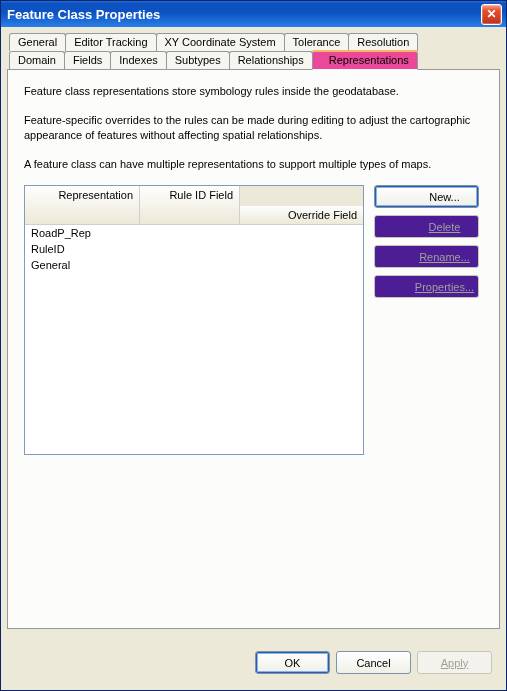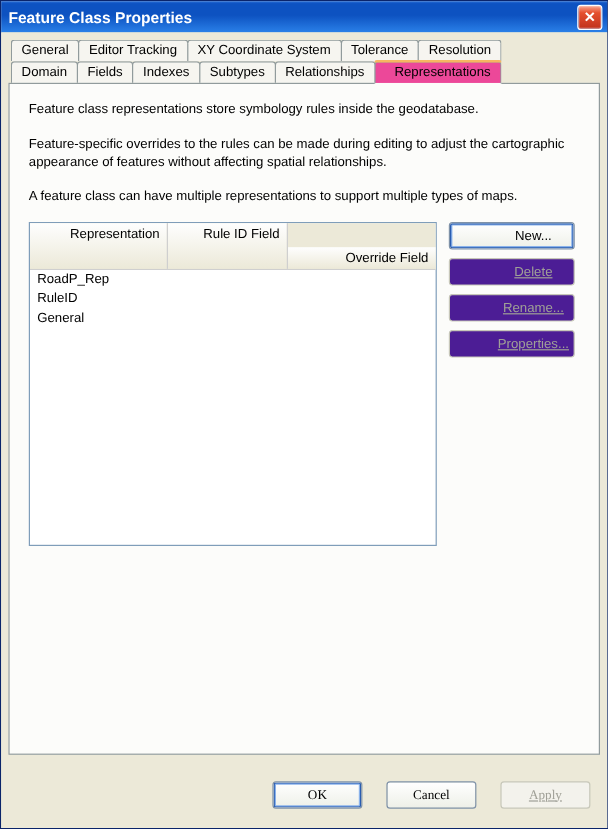--- a/index.html
+++ b/index.html
@@ -153,23 +153,22 @@
     color: #a0a097;
     border-color: #c7c7b9;
     background: #4c1d95;
     text-decoration: underline;
   }
   .underline-first::first-letter { text-decoration: underline; }
 
   .footer {
     display: flex;
     justify-content: flex-end;
-    gap: 20px;
+    gap: 6px;
     padding: 8px 8px 10px 0;
-    font-family: Liberation Serif, serif;
   }
   .fbtn {
     width: 75px; height: 23px;
     border: 1px solid #7f92a8;
     border-radius: 3px;
     background: linear-gradient(to bottom, #fff, #eef0e8);
     font-size: 11px;
     display: flex; align-items: center; justify-content: center;
   }
   .fbtn.default { box-shadow: 0 0 0 1px #2a5db0 inset, 0 0 0 2px #8ab2ea inset; }

